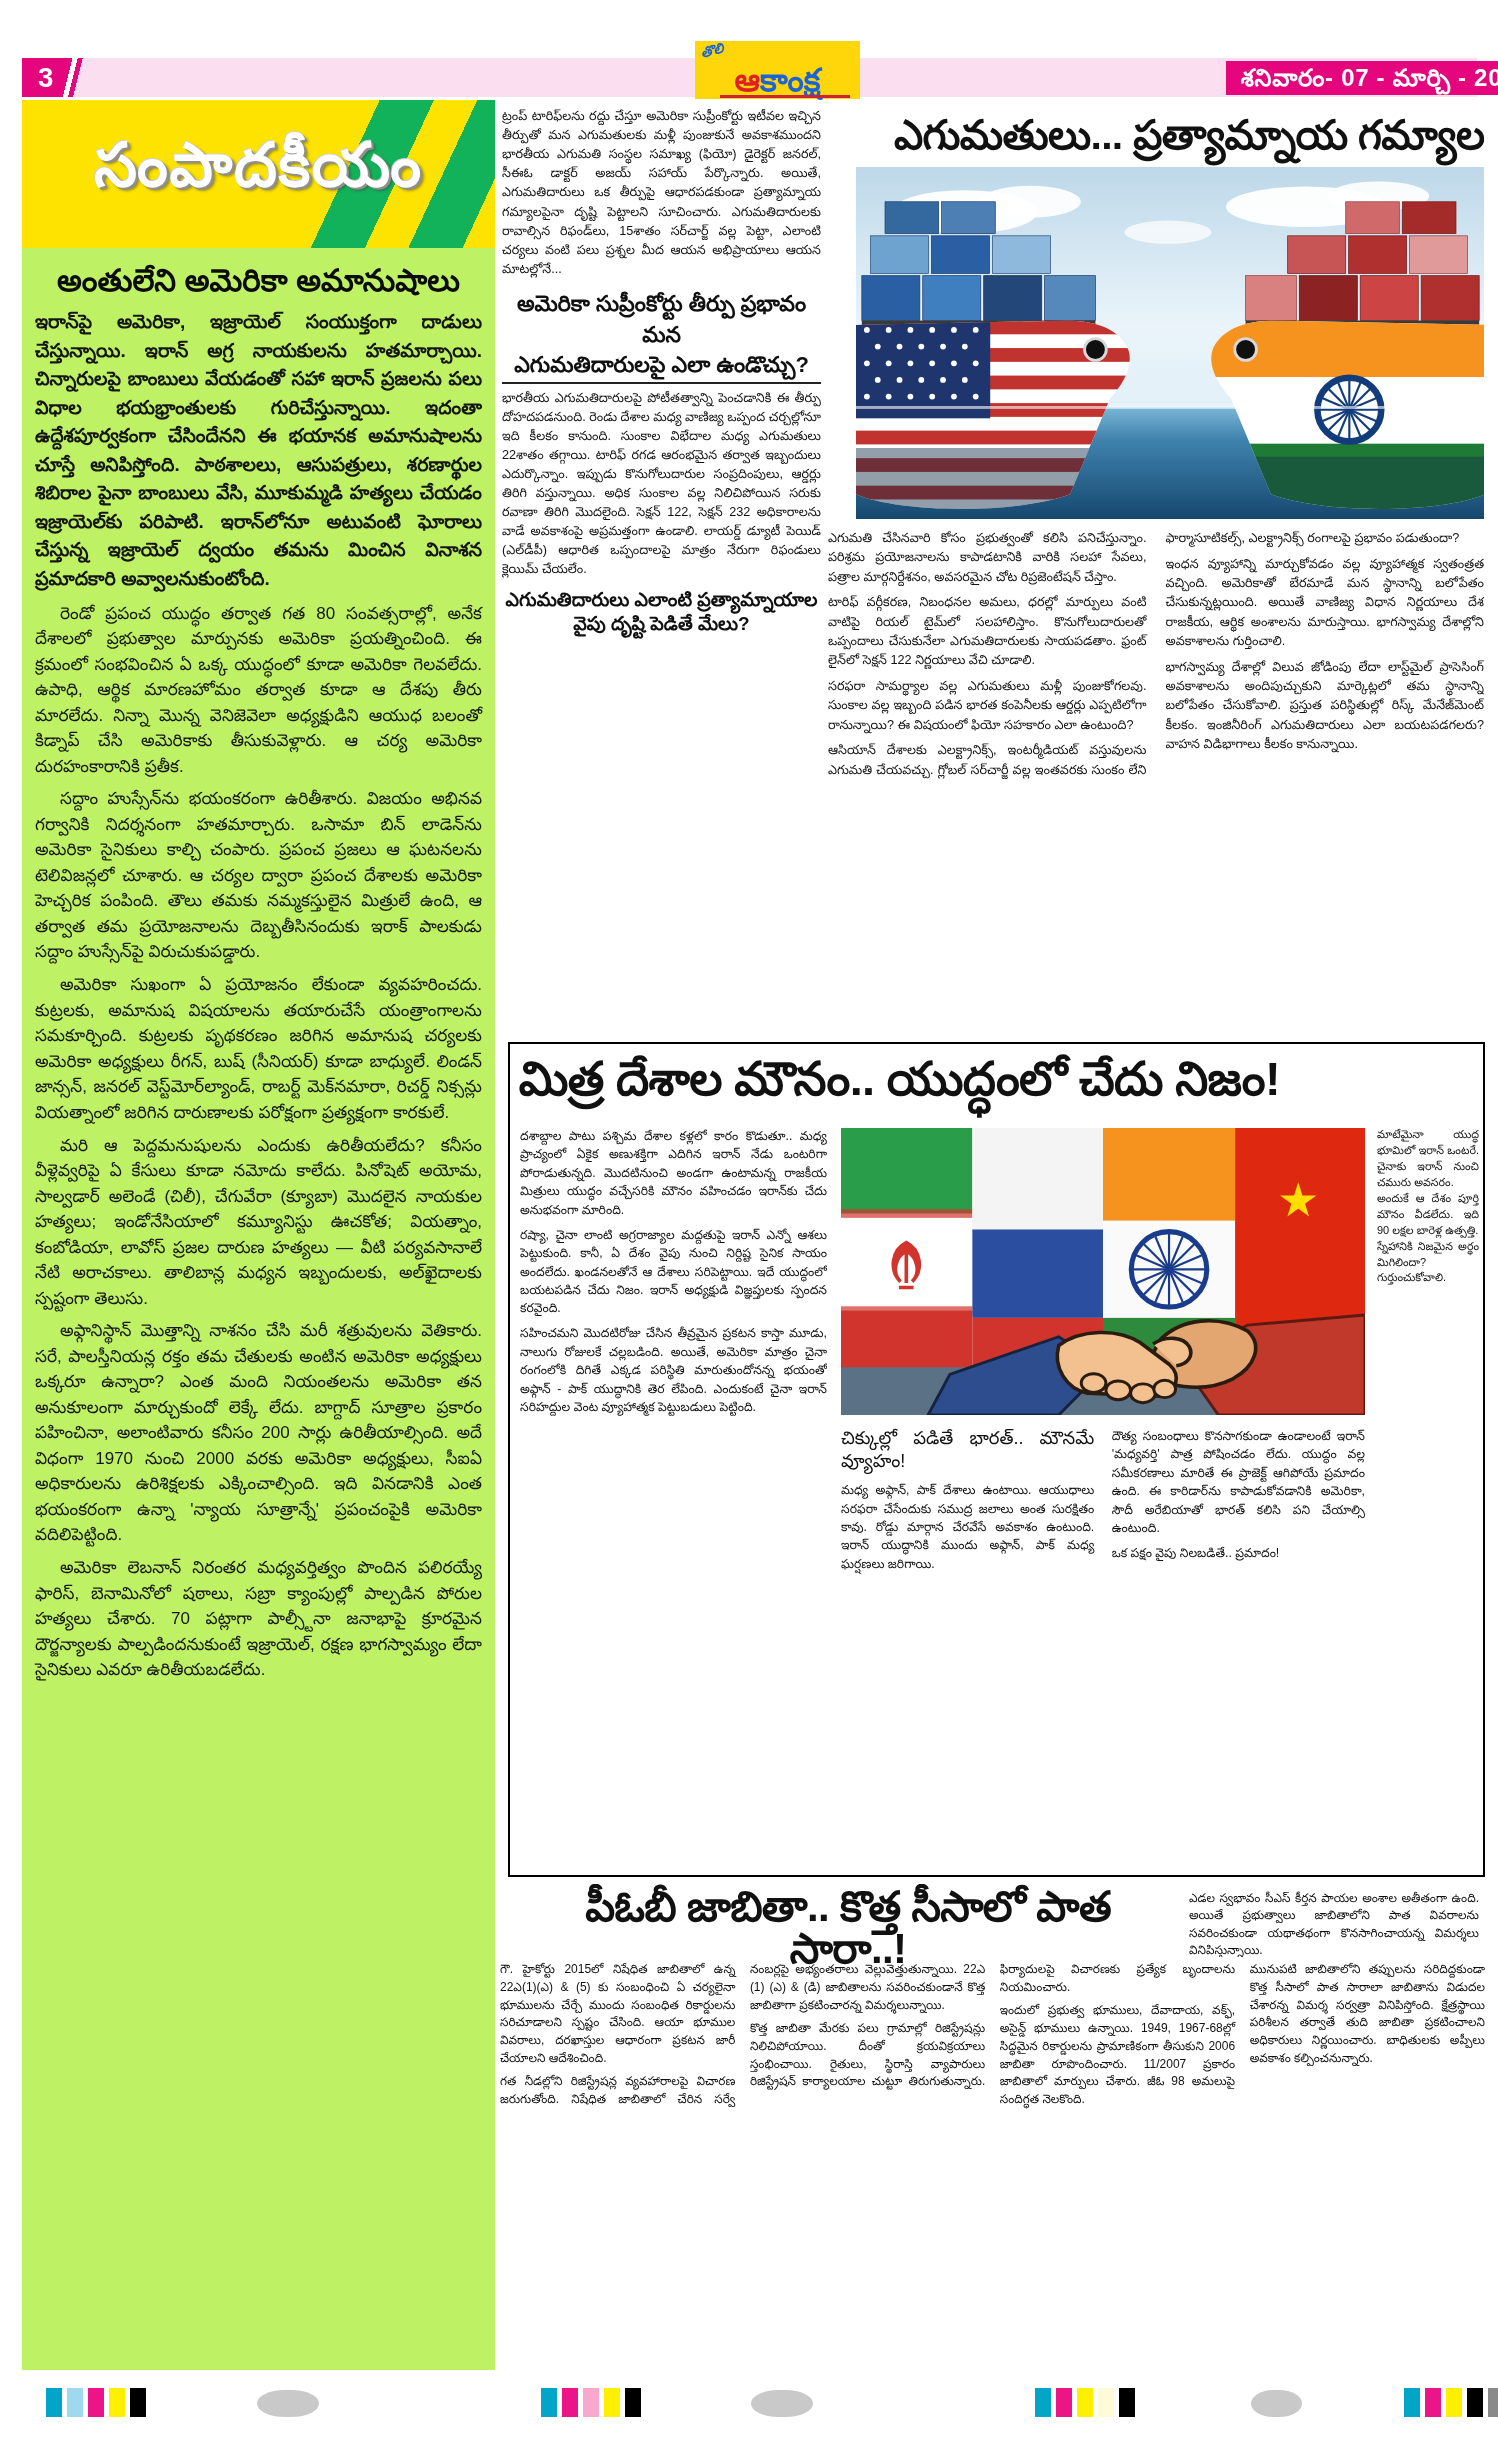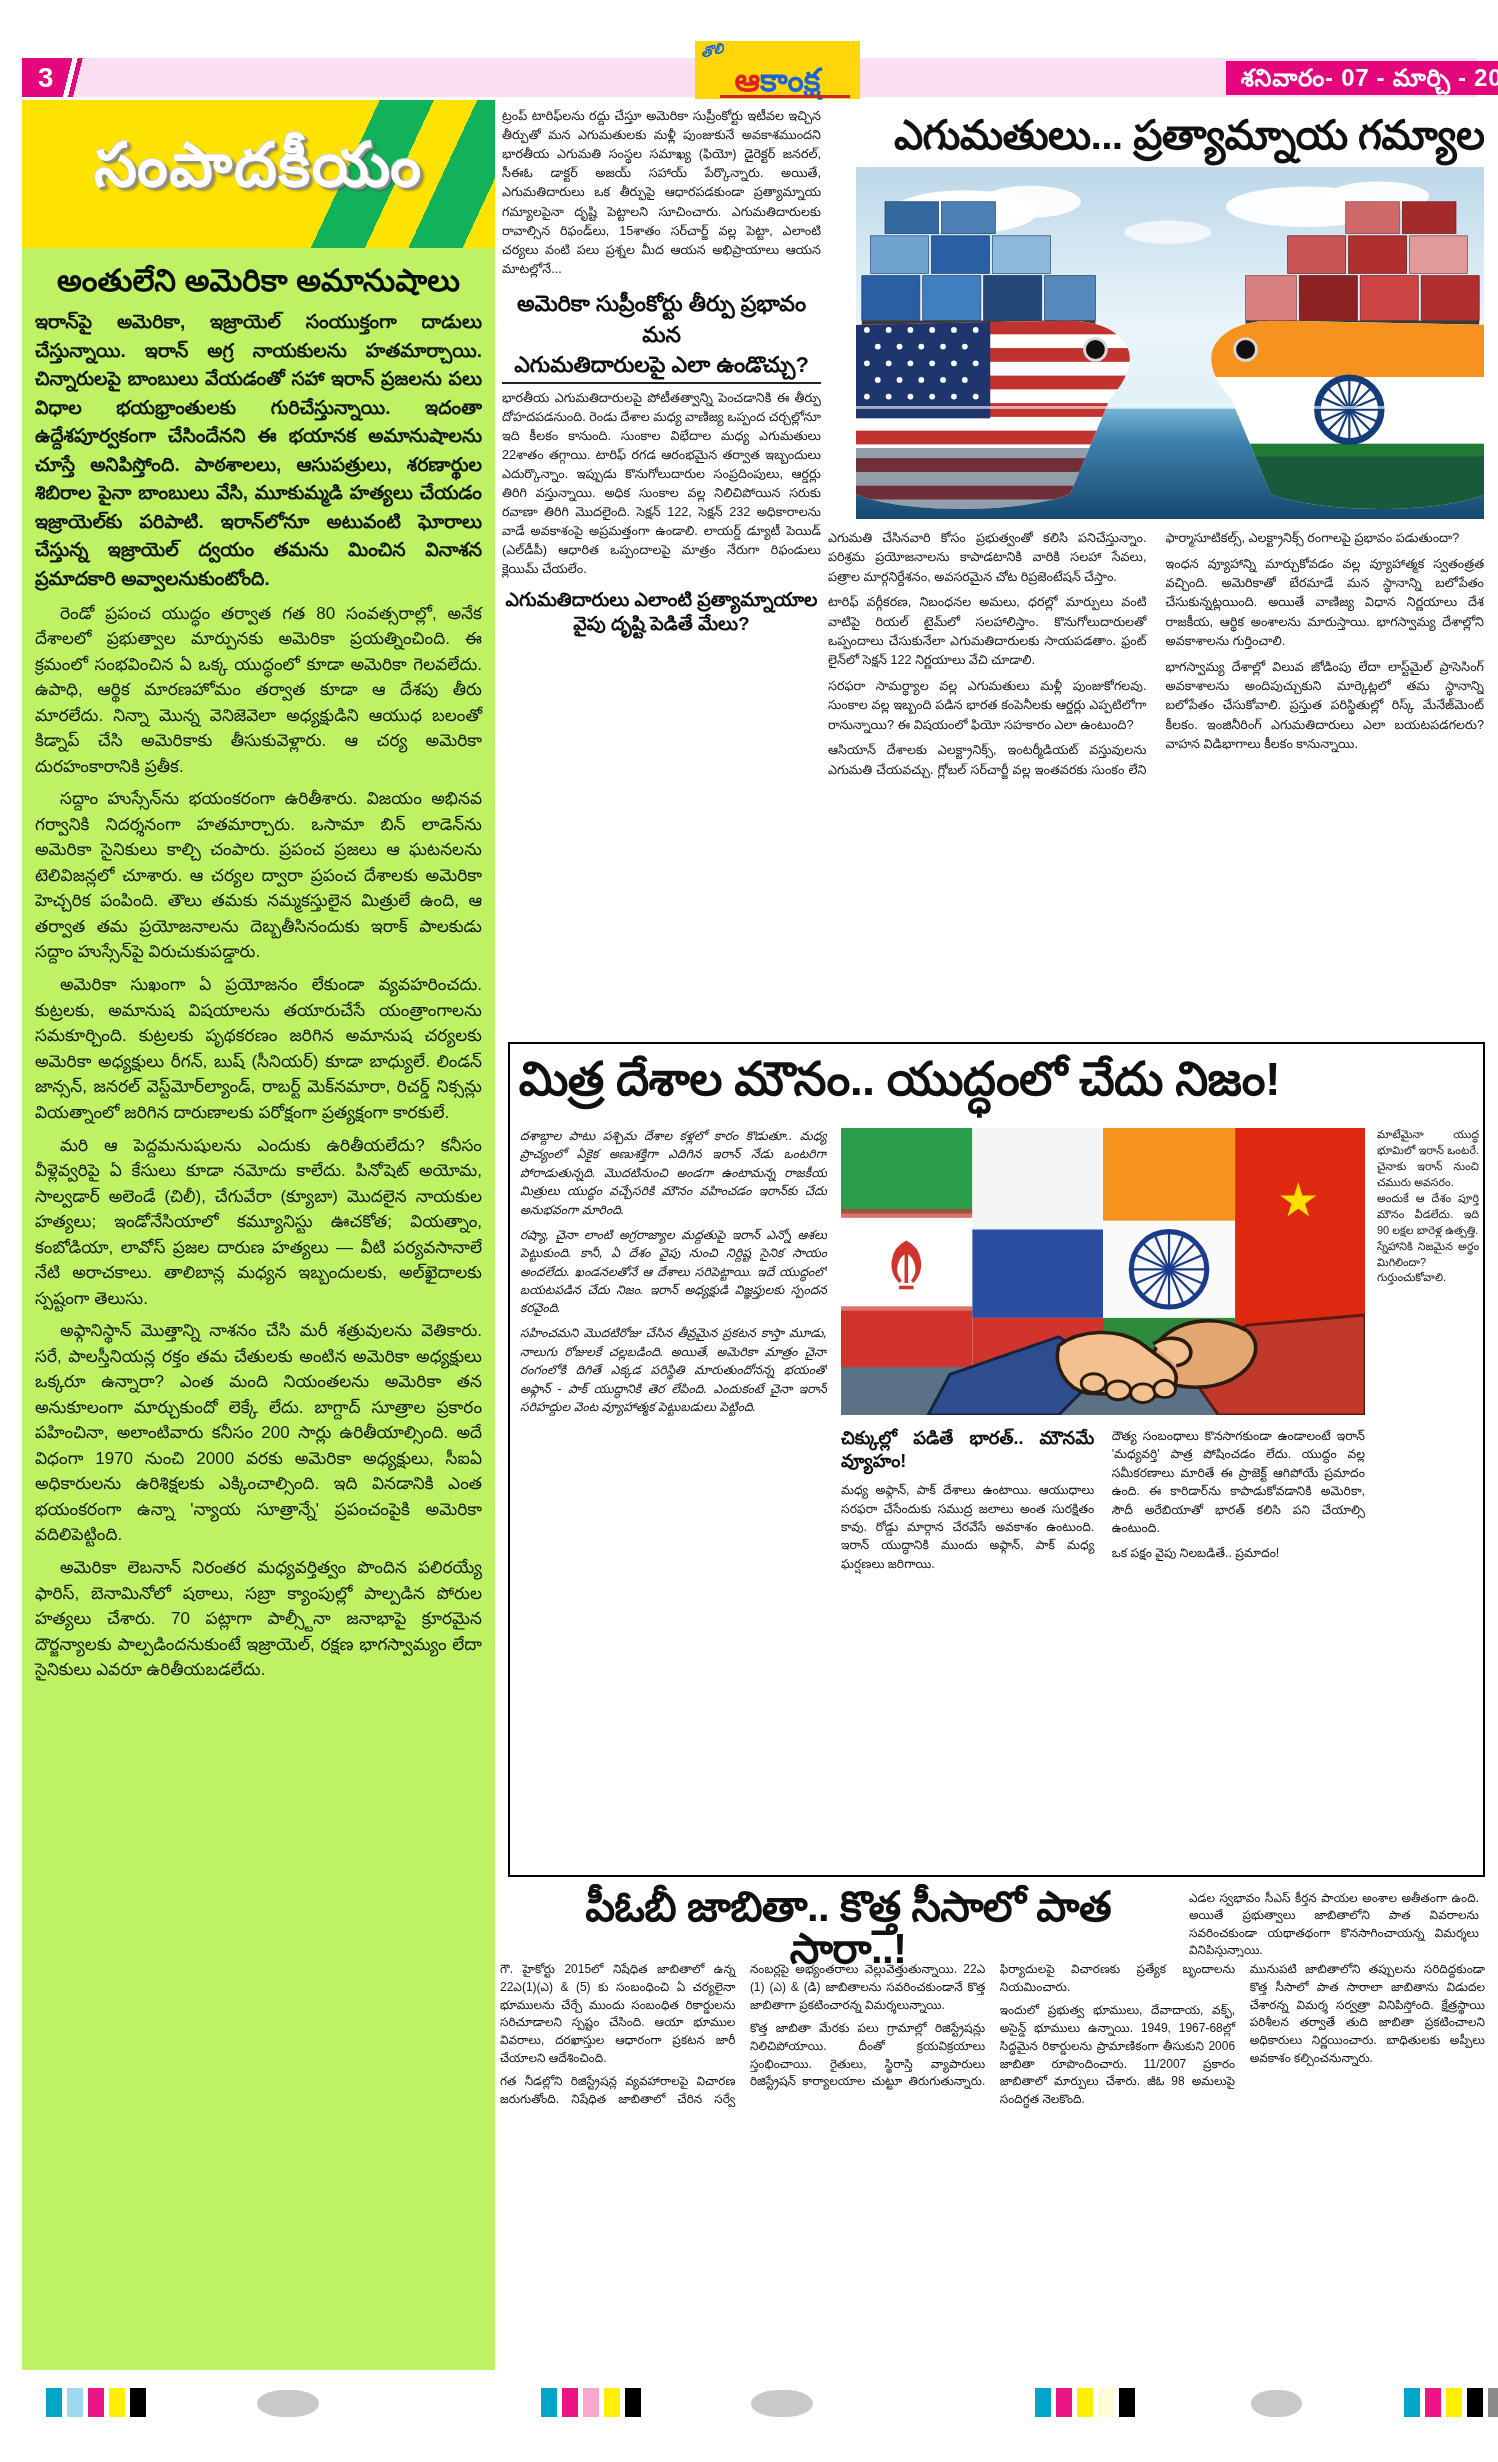--- a/index.html
+++ b/index.html
@@ -36,26 +36,26 @@
   .q-subhead{text-align:center;font-size:22px;font-weight:bold;line-height:1.4;margin:10px 0 4.4px;padding-bottom:1px;border-bottom:2.2px solid #222;}
   .mini-subhead{font-size:19px;font-weight:bold;line-height:1.3;margin:8.7px 0 5.8px;text-align:center;}
   .ta-image{left:354px;top:67px;width:629px;height:352px;}
   .ta-below{left:326px;top:429px;width:656px;height:508px;column-count:2;column-gap:19px;font-size:12.7px;line-height:1.52;text-align:justify;overflow:hidden;}
   .ta-below p{margin-bottom:6.5px;}
 
   
   .middle-box{left:508px;top:1042px;width:977px;height:835px;border:2.9px solid #000;background:#fff;overflow:hidden;}
   .mb-headline{position:absolute;left:8.7px;top:7.3px;font-size:47px;font-weight:800;letter-spacing:-0.7px;white-space:nowrap;}
   .mb-col1{position:absolute;left:10px;top:83px;width:307px;height:738px;font-size:12.3px;line-height:1.5;text-align:justify;overflow:hidden;}
-  .mb-col1 p{margin-bottom:6.5px;font-style:italic;}
+  .mb-col1 p{margin-bottom:6.5px;}
   .mb-image{position:absolute;left:331px;top:84px;width:524px;height:287px;}
   .mb-col4{position:absolute;left:867px;top:83px;width:102px;height:738px;font-size:11px;line-height:1.45;text-align:justify;overflow:hidden;}
   .mb-below{position:absolute;left:331px;top:383px;width:524px;height:438px;column-count:2;column-gap:17.4px;font-size:12.3px;line-height:1.5;text-align:justify;overflow:hidden;}
   .mb-below p{margin-bottom:6.5px;}
-  .mb-subhead{font-size:18px;font-weight:bold;line-height:1.3;margin-bottom:7.3px;}
+  .mb-subhead{font-size:18px;font-weight:normal;line-height:1.3;margin-bottom:7.3px;}
 
   
   .bottom-article{left:500px;top:1884px;width:985px;height:487px;overflow:hidden;}
   .ba-headline{left:29px;top:2px;width:638px;text-align:center;font-size:42px;font-weight:800;letter-spacing:-0.7px;line-height:1.0;}
   .ba-intro{left:689px;top:5.8px;width:290px;height:67px;font-size:12px;line-height:1.45;text-align:justify;overflow:hidden;}
   .ba-cols{left:0;top:77px;width:985px;height:409px;column-count:4;column-gap:14.5px;font-size:12px;line-height:1.48;text-align:justify;overflow:hidden;}
   .ba-cols p{margin-bottom:5.8px;}
 
   
 

